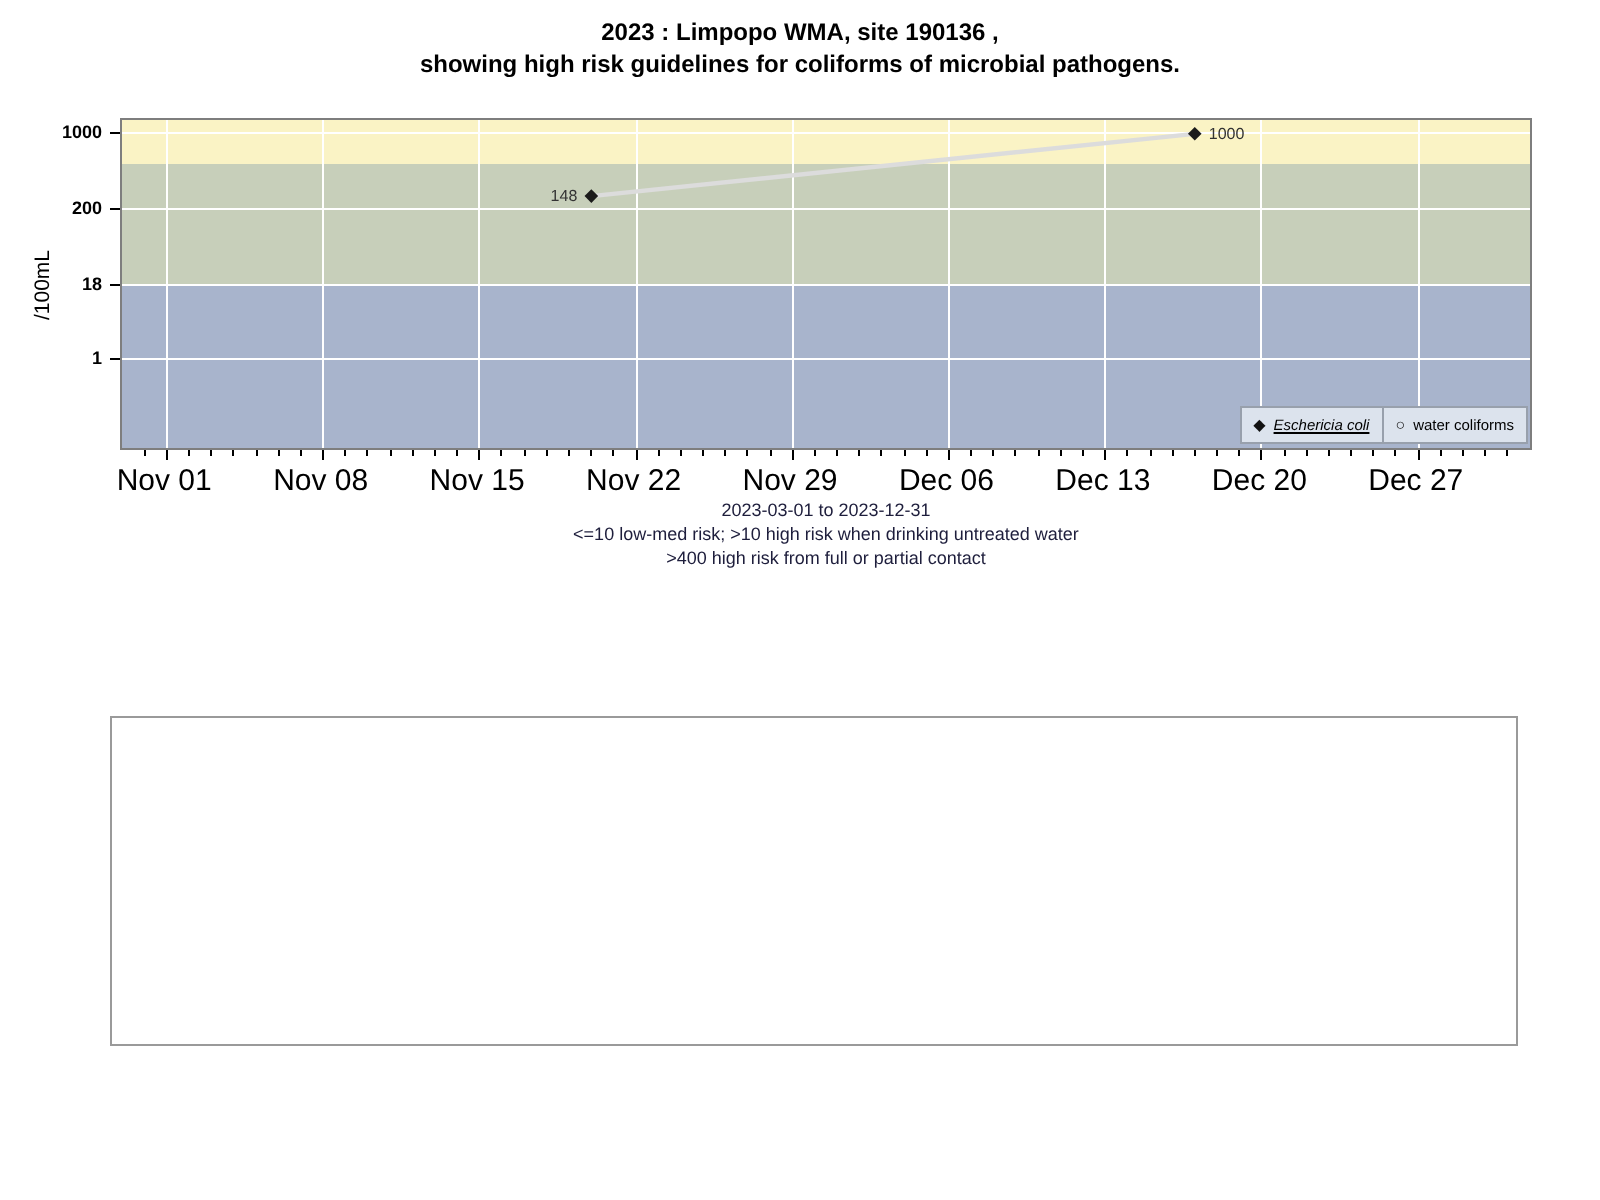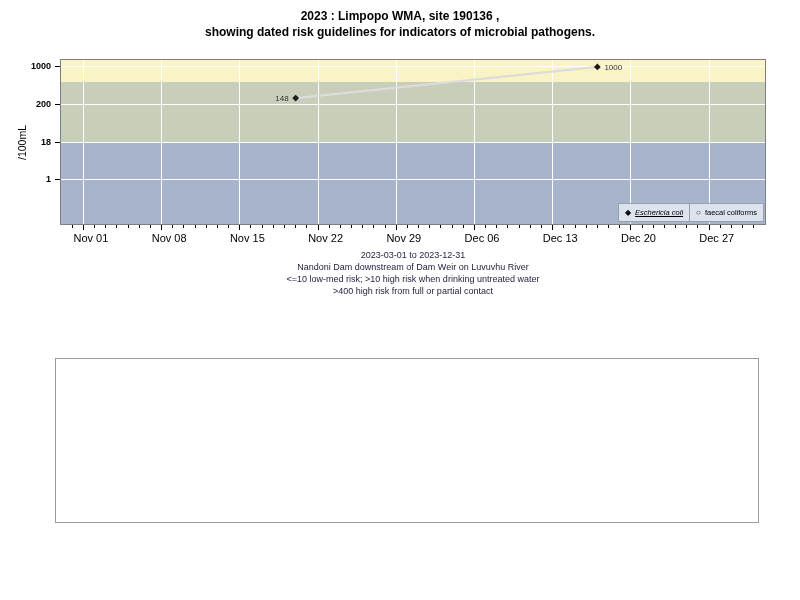--- a/index.html
+++ b/index.html
@@ -19,21 +19,21 @@
   #plot-inner{position:absolute;left:0;top:0;right:0;bottom:0;overflow:visible;}
   #plot-clip{position:absolute;left:0;top:0;right:0;bottom:0;overflow:hidden;}
 
   .band{position:absolute;left:0;width:100%;}
   .hgrid{position:absolute;left:0;width:100%;height:1px;background:#fff;}
   .vgrid{position:absolute;top:0;height:100%;width:1px;background:#fff;}
 
   .ytick-line{position:absolute;background:#000;}
   .ytick-label{position:absolute;text-align:right;font-size:9px;font-weight:bold;color:#000;}
   .xtick-line{position:absolute;background:#000;}
-  .xtick-label{position:absolute;width:50px;text-align:right;font-size:11px;color:#000;}
+  .xtick-label{position:absolute;width:50px;text-align:left;font-size:15px;color:#000;}
 
   svg.series-layer{position:absolute;left:0;top:0;}
 
   .legend{position:absolute;right:1px;bottom:2px;display:flex;}
   .legend-item{display:flex;align-items:center;background:#dce3ed;
                border:1px solid #98a0ac;padding:2px 6px;height:13px;}
   .legend-item + .legend-item{margin-left:-1px;}
   .lm{font-size:8px;margin-right:4px;color:#111;line-height:1;}
   .ll{font-size:7.5px;color:#000;white-space:nowrap;}
   .italic{font-style:italic;text-decoration:underline;}
@@ -48,21 +48,21 @@
           font-size:7px;color:#2e2e6e;}
   .footer span{display:inline-block;border-bottom:1px solid #2e2e6e;padding-bottom:2px;}
 </style>
 </head>
 <body>
 
 <div id="page">
 
   <div class="title">
     <div>2023 : Limpopo WMA, site 190136 ,</div>
-    <div>showing dated risk guidelines for indicators of microbial pathogens.</div>
+    <div>showing high risk guidelines for coliforms of microbial pathogens.</div>
   </div>
 
   <div class="ylab">/100mL</div>
 
   <div class="plot">
     <div id="plot-inner">
       <div id="plot-clip">
           <div class="band" style="position: absolute; top: 0px; height: 21.8494px; background: rgb(250, 243, 197);"></div>
           <div class="band" style="position: absolute; top: 21.8494px; height: 60.1506px; background: rgb(199, 207, 186);"></div>
           <div class="band" style="position: absolute; top: 82px; height: 82px; background: rgb(168, 180, 204);"></div>
@@ -87,29 +87,28 @@
             <text x="543.3809523809523" y="9.508424908424916" text-anchor="start" font-size="8" fill="#333">1000</text>
           </svg>
         </div>
       <div class="legend">
         <div class="legend-item">
           <span class="lm">◆</span>
           <span class="ll italic">Eschericia coli</span>
         </div>
         <div class="legend-item">
           <span class="lm">○</span>
-          <span class="ll">faecal coliforms</span>
+          <span class="ll">water coliforms</span>
         </div>
       </div>
     </div>
   </div>
 
   <div class="subtitle">
     <div>2023-03-01 to 2023-12-31</div>
-    <div>Nandoni Dam downstream of Dam Weir on Luvuvhu River</div>
     <div>&lt;=10 low-med risk; &gt;10 high risk when drinking untreated water</div>
     <div>&gt;400 high risk from full or partial contact</div>
   </div>
 
   <div class="empty-box"></div>
 
   <div class="footer">
     <span>Data from D:/data_large/wq/wms.db dated 2025-08-01, mainly NMMP programme. Plotted on 2025-09-27 12:07:29 using NMMP_WMA_web.R ver 9.4 under R version 4.5.1 (2025-06-13 ucrt)</span>
   </div>
 

